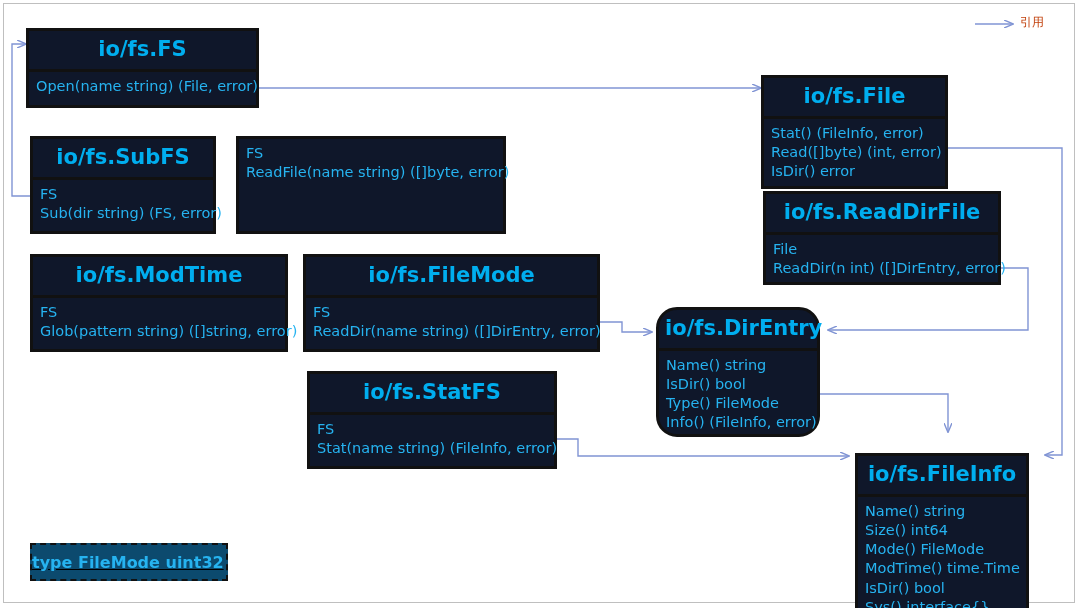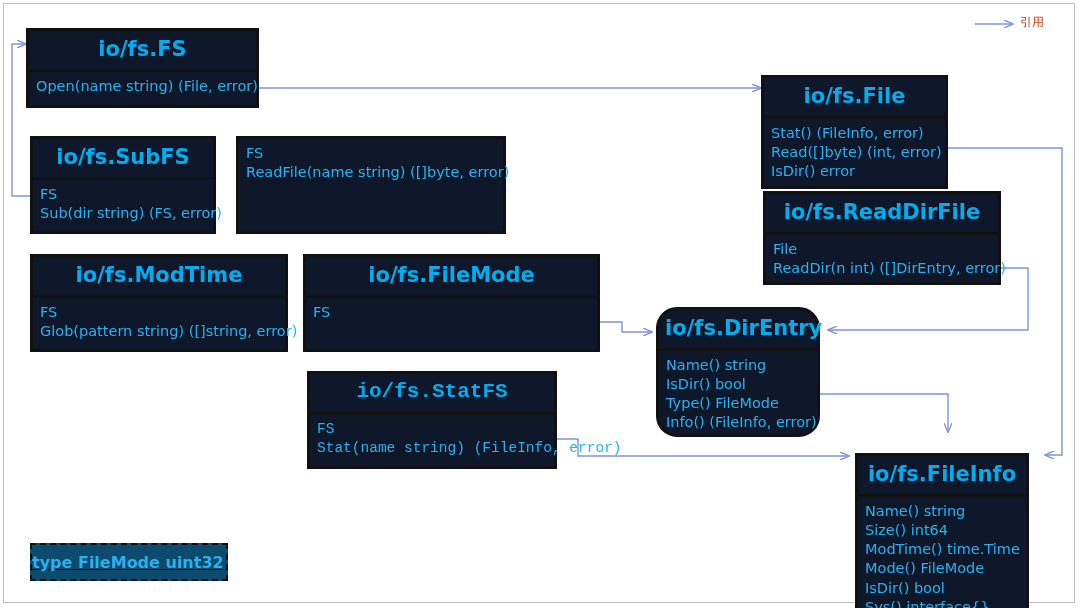--- a/index.html
+++ b/index.html
@@ -171,24 +171,25 @@
     <div class="members">
       <div class="member">FS</div>
       <div class="member">Glob(pattern string) ([]string, error)</div>
     </div>
   </div>
 
   <div class="uml" style="left:303px; top:254px; width:297px; height:98px;">
     <div class="title">io/fs.FileMode</div>
     <div class="members">
       <div class="member">FS</div>
-    </div>
-  </div>
-
-  <div class="uml" style="left:307px; top:371px; width:250px; height:98px;font-family:Liberation Mono, monospace;">
+      <div class="member">ReadDir(name string) ([]DirEntry, error)</div>
+    </div>
+  </div>
+
+  <div class="uml" style="left:307px; top:371px; width:250px; height:98px;">
     <div class="title">io/fs.StatFS</div>
     <div class="members">
       <div class="member">FS</div>
       <div class="member">Stat(name string) (FileInfo, error)</div>
     </div>
   </div>
 
   <div class="uml" style="left:761px; top:67px; width:187px; height:114px;margin-top:8px;">
     <div class="title">io/fs.File</div>
     <div class="members">
@@ -214,22 +215,22 @@
       <div class="member">Type() FileMode</div>
       <div class="member">Info() (FileInfo, error)</div>
     </div>
   </div>
 
   <div class="uml" style="left:855px; top:453px; width:174px; height:164px;">
     <div class="title">io/fs.FileInfo</div>
     <div class="members">
       <div class="member">Name() string</div>
       <div class="member">Size() int64</div>
+      <div class="member">Mode() FileMode</div>
       <div class="member">ModTime() time.Time</div>
-      <div class="member">Mode() FileMode</div>
       <div class="member">IsDir() bool</div>
       <div class="member">Sys() interface{}</div>
     </div>
   </div>
 
   <div class="note" style="left:30px; top:543px; width:198px; height:38px;">
     <span class="note-text">type FileMode uint32</span>
   </div>
 
 </div>

